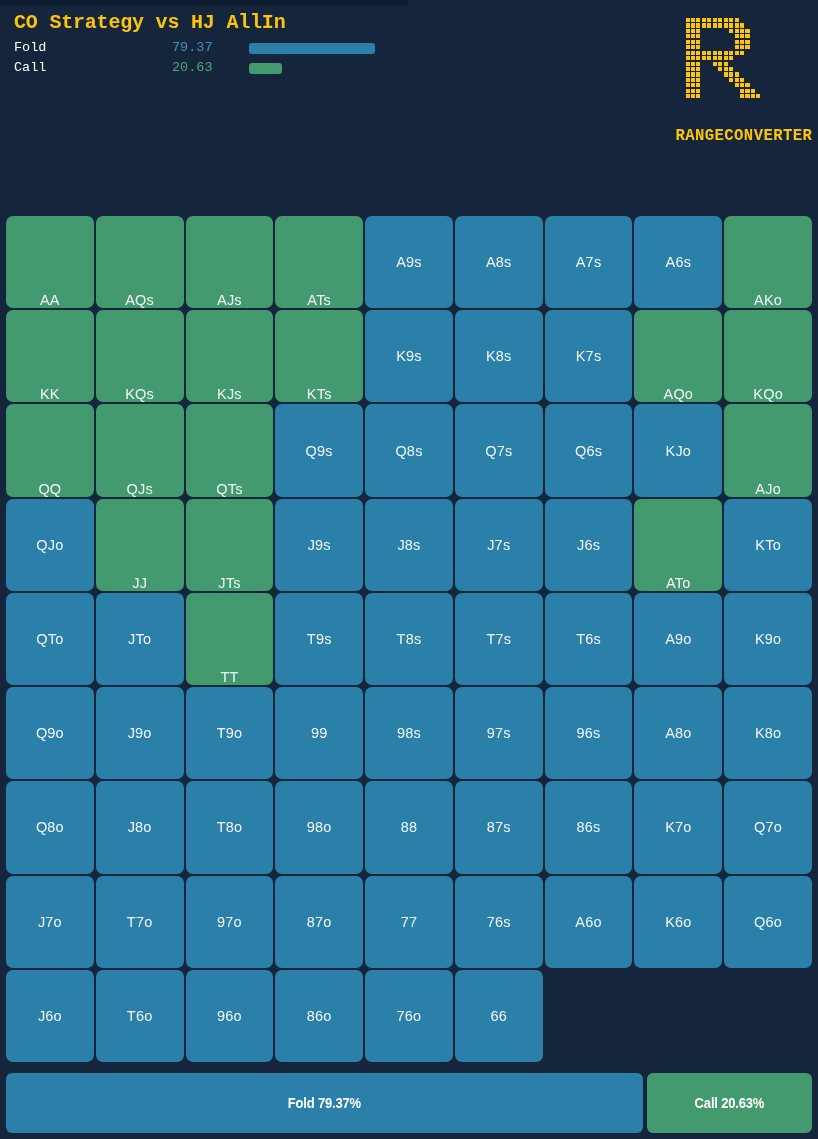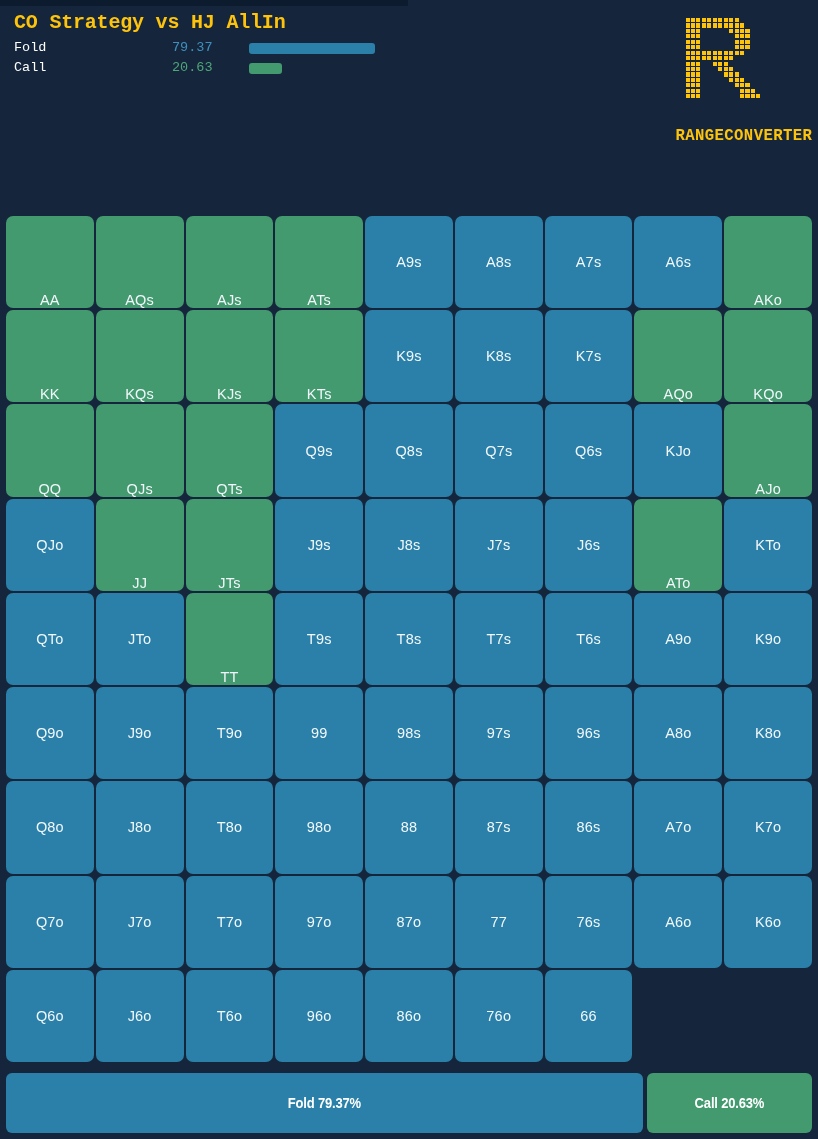--- a/index.html
+++ b/index.html
@@ -496,23 +496,20 @@
     <div class="cell fold">
       <span>88</span>
     </div>
     <div class="cell fold">
       <span>87s</span>
     </div>
     <div class="cell fold">
       <span>86s</span>
     </div>
     <div class="cell fold">
-      <span>A7o</span>
-    </div>
-    <div class="cell fold">
       <span>K7o</span>
     </div>
     <div class="cell fold">
       <span>Q7o</span>
     </div>
     <div class="cell fold">
       <span>J7o</span>
     </div>
     <div class="cell fold">
       <span>T7o</span>

